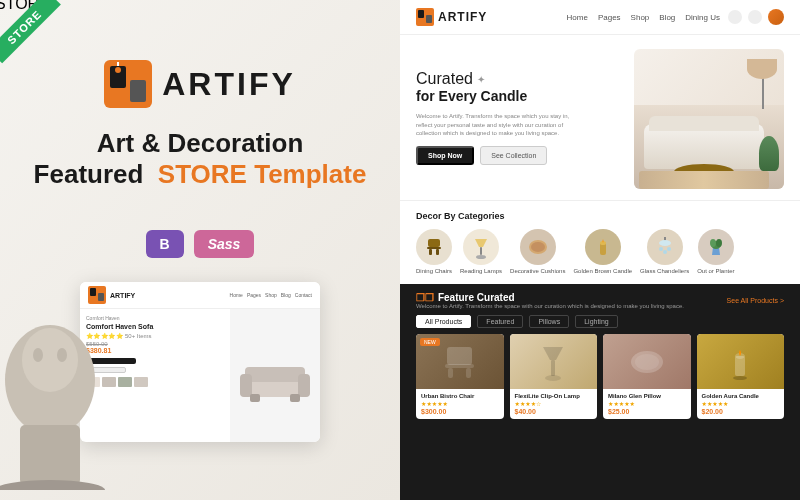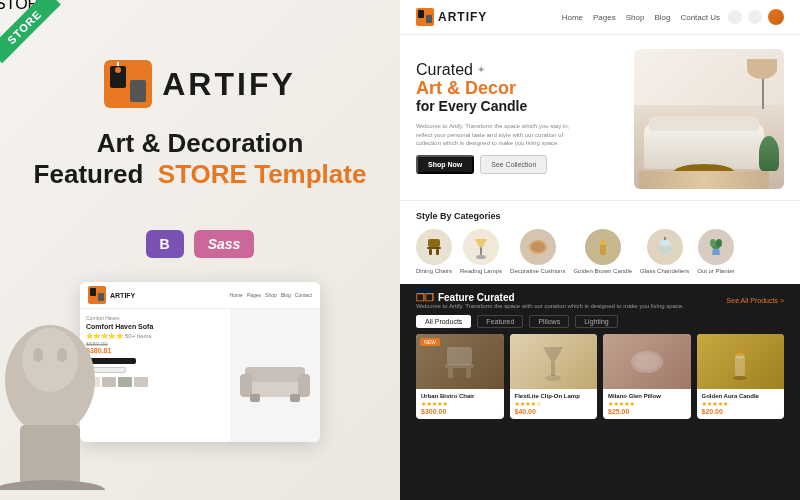--- a/index.html
+++ b/index.html
@@ -654,55 +654,54 @@
           <rect x="2" y="2" width="6" height="8" rx="1" fill="#1a1a1a"></rect>
           <rect x="10" y="7" width="6" height="8" rx="1" fill="#555"></rect>
         </svg>
         <span>ARTIFY</span>
       </div>
       <div class="site-nav-links">
         <span>Home</span>
         <span>Pages</span>
         <span>Shop</span>
         <span>Blog</span>
-        <span>Contact Us</span>
+        <span>Dining Us</span>
       </div>
       <div class="site-nav-actions">
         <div class="site-nav-icon"></div>
         <div class="site-nav-icon"></div>
         <div class="site-nav-avatar"></div>
       </div>
     </div>
 
     <div class="site-hero">
       <div class="hero-text">
         <div class="hero-curated">
           <span>Curated</span>
           <span class="hero-curated-icon">✦</span>
         </div>
-        <div class="hero-art">Art &amp; Decor</div>
         <div class="hero-style">for Every Candle</div>
         <div class="hero-desc">Welcome to Artify. Transform the space which you stay in, reflect your personal taste and style with our curation of collection which is designed to make you living space.</div>
         <div class="hero-buttons">
           <button class="btn-shop">Shop Now</button>
           <button class="btn-collection">See Collection</button>
         </div>
       </div>
       <div class="hero-image">
         <div class="hero-room-bg"></div>
         <div class="hero-lamp"></div>
         <div class="hero-sofa-shape"></div>
         <div class="hero-table"></div>
         <div class="hero-plant"></div>
         <div class="hero-rug"></div>
       </div>
     </div>
 
     <div class="site-categories">
-      <div class="categories-title">Style By Categories</div>
+      <div class="categories-title">Decor By Categories</div>
       <div class="categories-grid">
         <div class="category-item">
           <div class="category-circle cat-1">
             <svg width="24" height="24" viewBox="0 0 24 24">
               <rect x="6" y="4" width="12" height="8" rx="2" fill="#8b6914"></rect>
               <rect x="5" y="12" width="14" height="2" rx="1" fill="#6b4f0f"></rect>
               <rect x="7" y="14" width="3" height="6" rx="1" fill="#6b4f0f"></rect>
               <rect x="14" y="14" width="3" height="6" rx="1" fill="#6b4f0f"></rect>
             </svg>
           </div>

